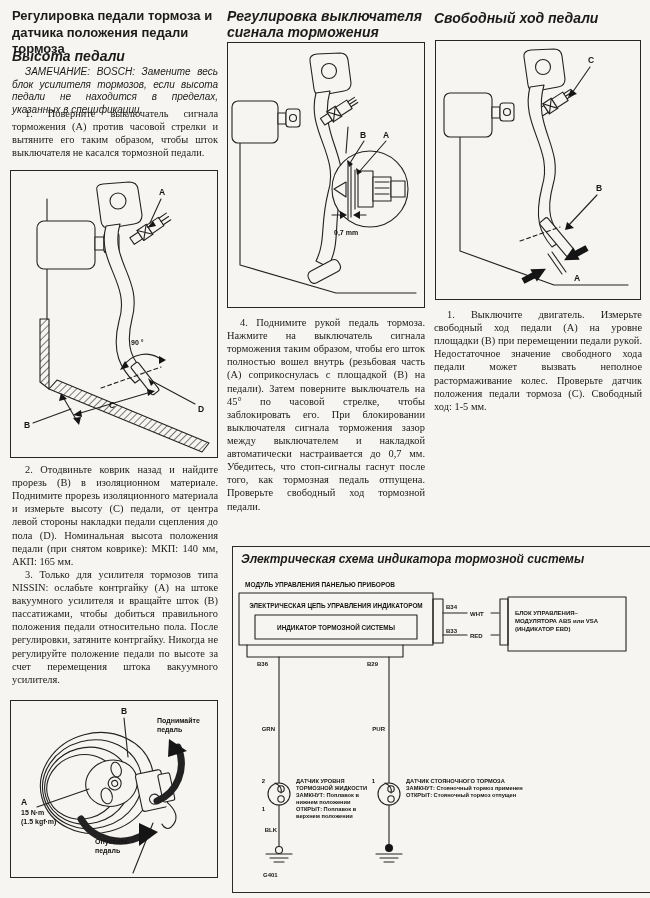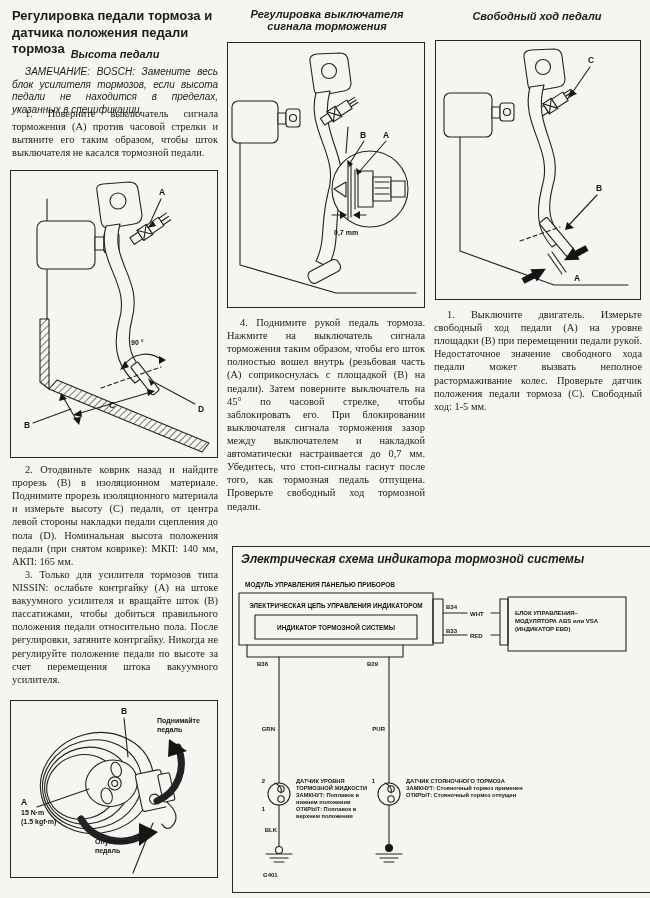--- a/index.html
+++ b/index.html
@@ -6,21 +6,21 @@
   html,body { width:650px; height:898px; }
   body {
     position:relative;
     background:#f6f5f1;
     font-family:"Liberation Sans", sans-serif;
     color:#1b1b1b;
     overflow:hidden;
   }
   .abs { position:absolute; }
   .h-main { font-size:13px; font-weight:bold; line-height:1.28; }
-  .h-sub  { font-size:11px; font-weight:bold; font-style:italic;text-align:center; }
+  .h-sub  { font-size:14px; font-weight:bold; font-style:italic; }
   .body-p { font-size:10.4px; line-height:1.26; text-align:justify; text-indent:13px;font-family:Liberation Serif, serif; }
   .note-p { font-size:10px; font-style:italic; line-height:1.26; text-align:justify; text-indent:13px; }
   .figbox { position:absolute; border:1.5px solid #262626; }
   .schembox { position:absolute; border:1.3px solid #2a2a2a;margin-left:7px; }
   .schem-title { font-size:12px; font-weight:bold; font-style:italic; }
   svg { display:block; }
   .draw { stroke:#222; stroke-width:1.1; fill:none; stroke-linejoin:round; stroke-linecap:round; }
   .fillp { fill:#f6f5f1; }
   .solid { fill:#151515; stroke:none; }
   svg text { fill:#151515; stroke:none; font-family:"Liberation Sans", sans-serif; }

